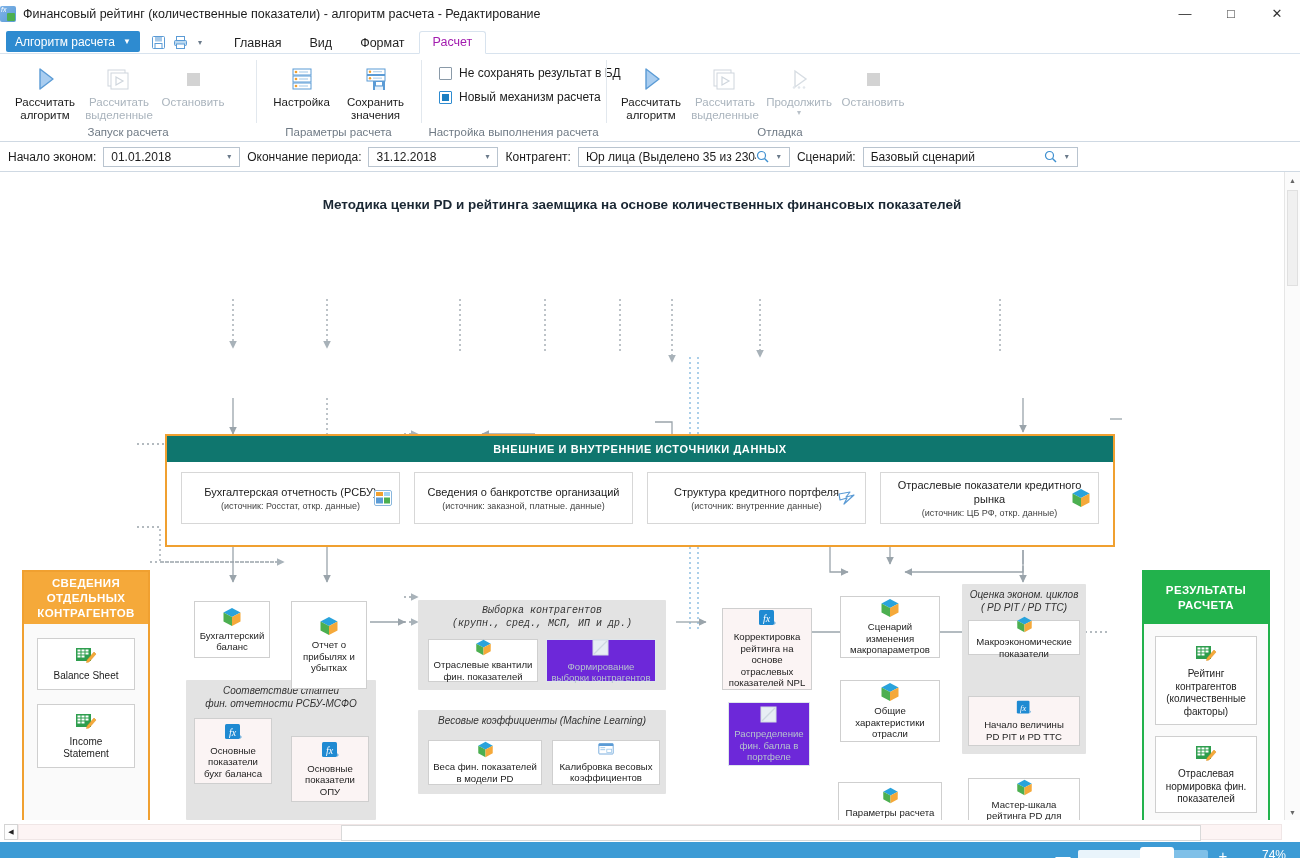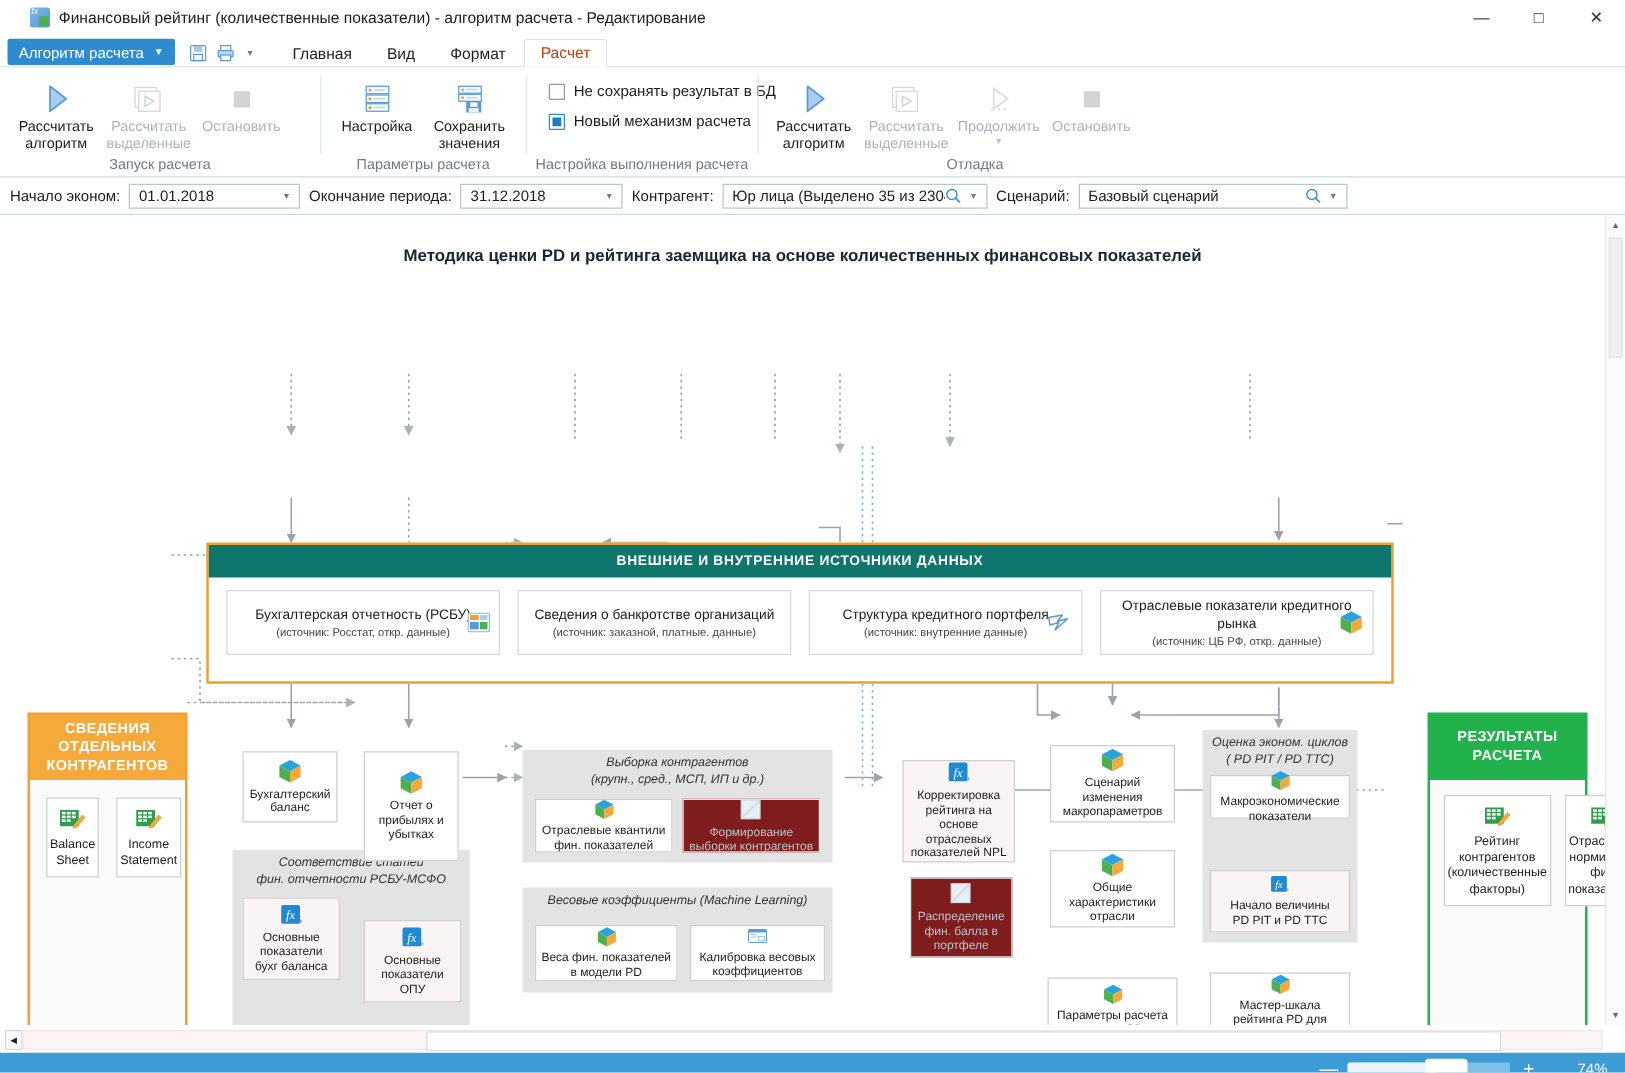--- a/index.html
+++ b/index.html
@@ -9,21 +9,21 @@
     font-family:"Liberation Sans", sans-serif;
     background:#ffffff;
     overflow:hidden;
     color:#1c1c1c;
   }
 
   
   .titlebar{
     height:28px; display:flex; align-items:center;
     background:#ffffff; border-bottom:1px solid #ffffff;
-    padding-left:24px; font-size:12.5px;
+    padding-left:0; font-size:12.5px;
   }
   .app-icon{
     width:16px;height:16px;margin-right:7px;position:relative;flex:none;
     background:linear-gradient(135deg,#7fb3e8 0%,#5b9bd5 100%);
     border-radius:2px;
   }
   .app-icon:after{
     content:"";position:absolute;right:1px;bottom:1px;width:8px;height:8px;
     background:#4caf50;border-radius:1px;
   }
@@ -54,21 +54,21 @@
   .appmenu .caret{ margin-left:8px; font-size:8px; }
   .qat{ display:flex; align-items:center; margin-bottom:3px; gap:4px; margin-right:14px;}
   .qat-btn{ width:18px;height:18px;display:flex;align-items:center;justify-content:center; }
   .qat-caret{ font-size:8px;color:#6a7a8a; width:12px; text-align:center;}
   .tab{
     font-size:12.5px; padding:3px 13px 4px 13px; color:#1f1f1f;
     border:1px solid transparent; border-bottom:none; position:relative; z-index:2;
     margin-bottom:0px;
   }
   .tab.active{
-    color:#c2410c; background:#fff;
+    color:#a21caf; background:#fff;
     border:1px solid #d8e3ee; border-bottom:1px solid #fff;
     border-radius:3px 3px 0 0;
     text-align:center;
   }
 
   
   .ribbon{
     height:88px; background:#fff; display:flex; position:relative;
     border-bottom:1px solid #cfd9e3;
   }
@@ -169,37 +169,37 @@
   }
   .sidepanel.left{ left:22px; border-color:#f0a030; }
   .sidepanel.right{ left:1142px; border-color:#22b24c; }
   .sp-hdr{
     height:52px; color:#fff; font-size:11.5px; font-weight:bold; letter-spacing:.4px;
     display:flex; align-items:center; justify-content:center; text-align:center;
     line-height:15px; padding:0 4px;
   }
   .sidepanel.left .sp-hdr{ background:#f5a93a; }
   .sidepanel.right .sp-hdr{ background:#22b24c; }
-  .sp-body{ padding:14px 13px; display:flex; gap:14px;justify-content:space-between; }
+  .sp-body{ padding:14px 13px; display:flex; flex-direction:column; gap:14px;justify-content:space-between; }
   .sheetbox{
     border:1px solid #cfcfcf; background:#fff; padding:7px 2px 6px 2px;
     display:flex; flex-direction:column; align-items:center; gap:4px;
   }
   .sheetbox .t{ font-size:10px; color:#1c1c1c; text-align:center; line-height:12.5px;}
 
   
   .node{
     position:absolute; border:1px solid #cfcfcf; background:#fff;
     display:flex; flex-direction:column; align-items:center; justify-content:center;
     font-size:9.6px; line-height:11.5px; color:#1c1c1c; text-align:center;
     padding:3px 4px;
   }
   .node .cap{ margin-top:3px; }
   .node.fx{ background:#fbf4f4; }
-  .node.ghost{ background:#7f1d1d; border-color:#dfe6ec; color:#b6c3cd;align-items:center; }
+  .node.ghost{ background:#6d28d9; border-color:#dfe6ec; color:#b6c3cd;align-items:center; }
   .subgroup{
     position:absolute; background:#e3e3e3; border-radius:1px;
   }
   .sg-title{
     position:absolute; left:0; right:0; top:5px; text-align:center;
     font-size:10px; font-style:italic; color:#333; line-height:12.5px;
   }
 
   
   .cube{ width:20px;height:20px; display:block; }
@@ -641,21 +641,21 @@
 показателей</div>
         </div>
 
       </div>
     </div>
 
     <div class="subgroup" style="left:186px;top:508px;width:190px;height:140px;">
       <div class="sg-title" style="white-space:pre-line">Соответствие статей
 фин. отчетности РСБУ-МСФО</div>
     </div>
-    <div class="subgroup" style="left:418px;top:428px;width:248px;height:90px;">
+    <div class="subgroup" style="left:418px;top:428px;width:248px;height:90px;font-family:Liberation Mono, monospace;">
       <div class="sg-title" style="white-space:pre-line">Выборка контрагентов
 (крупн., сред., МСП, ИП и др.)</div>
     </div>
     <div class="subgroup" style="left:418px;top:538px;width:248px;height:84px;">
       <div class="sg-title">Весовые коэффициенты (Machine Learning)</div>
     </div>
     <div class="subgroup" style="left:962px;top:412px;width:124px;height:170px;">
       <div class="sg-title" style="white-space:pre-line">Оценка эконом. циклов
 ( PD PIT / PD TTC)</div>
     </div>

